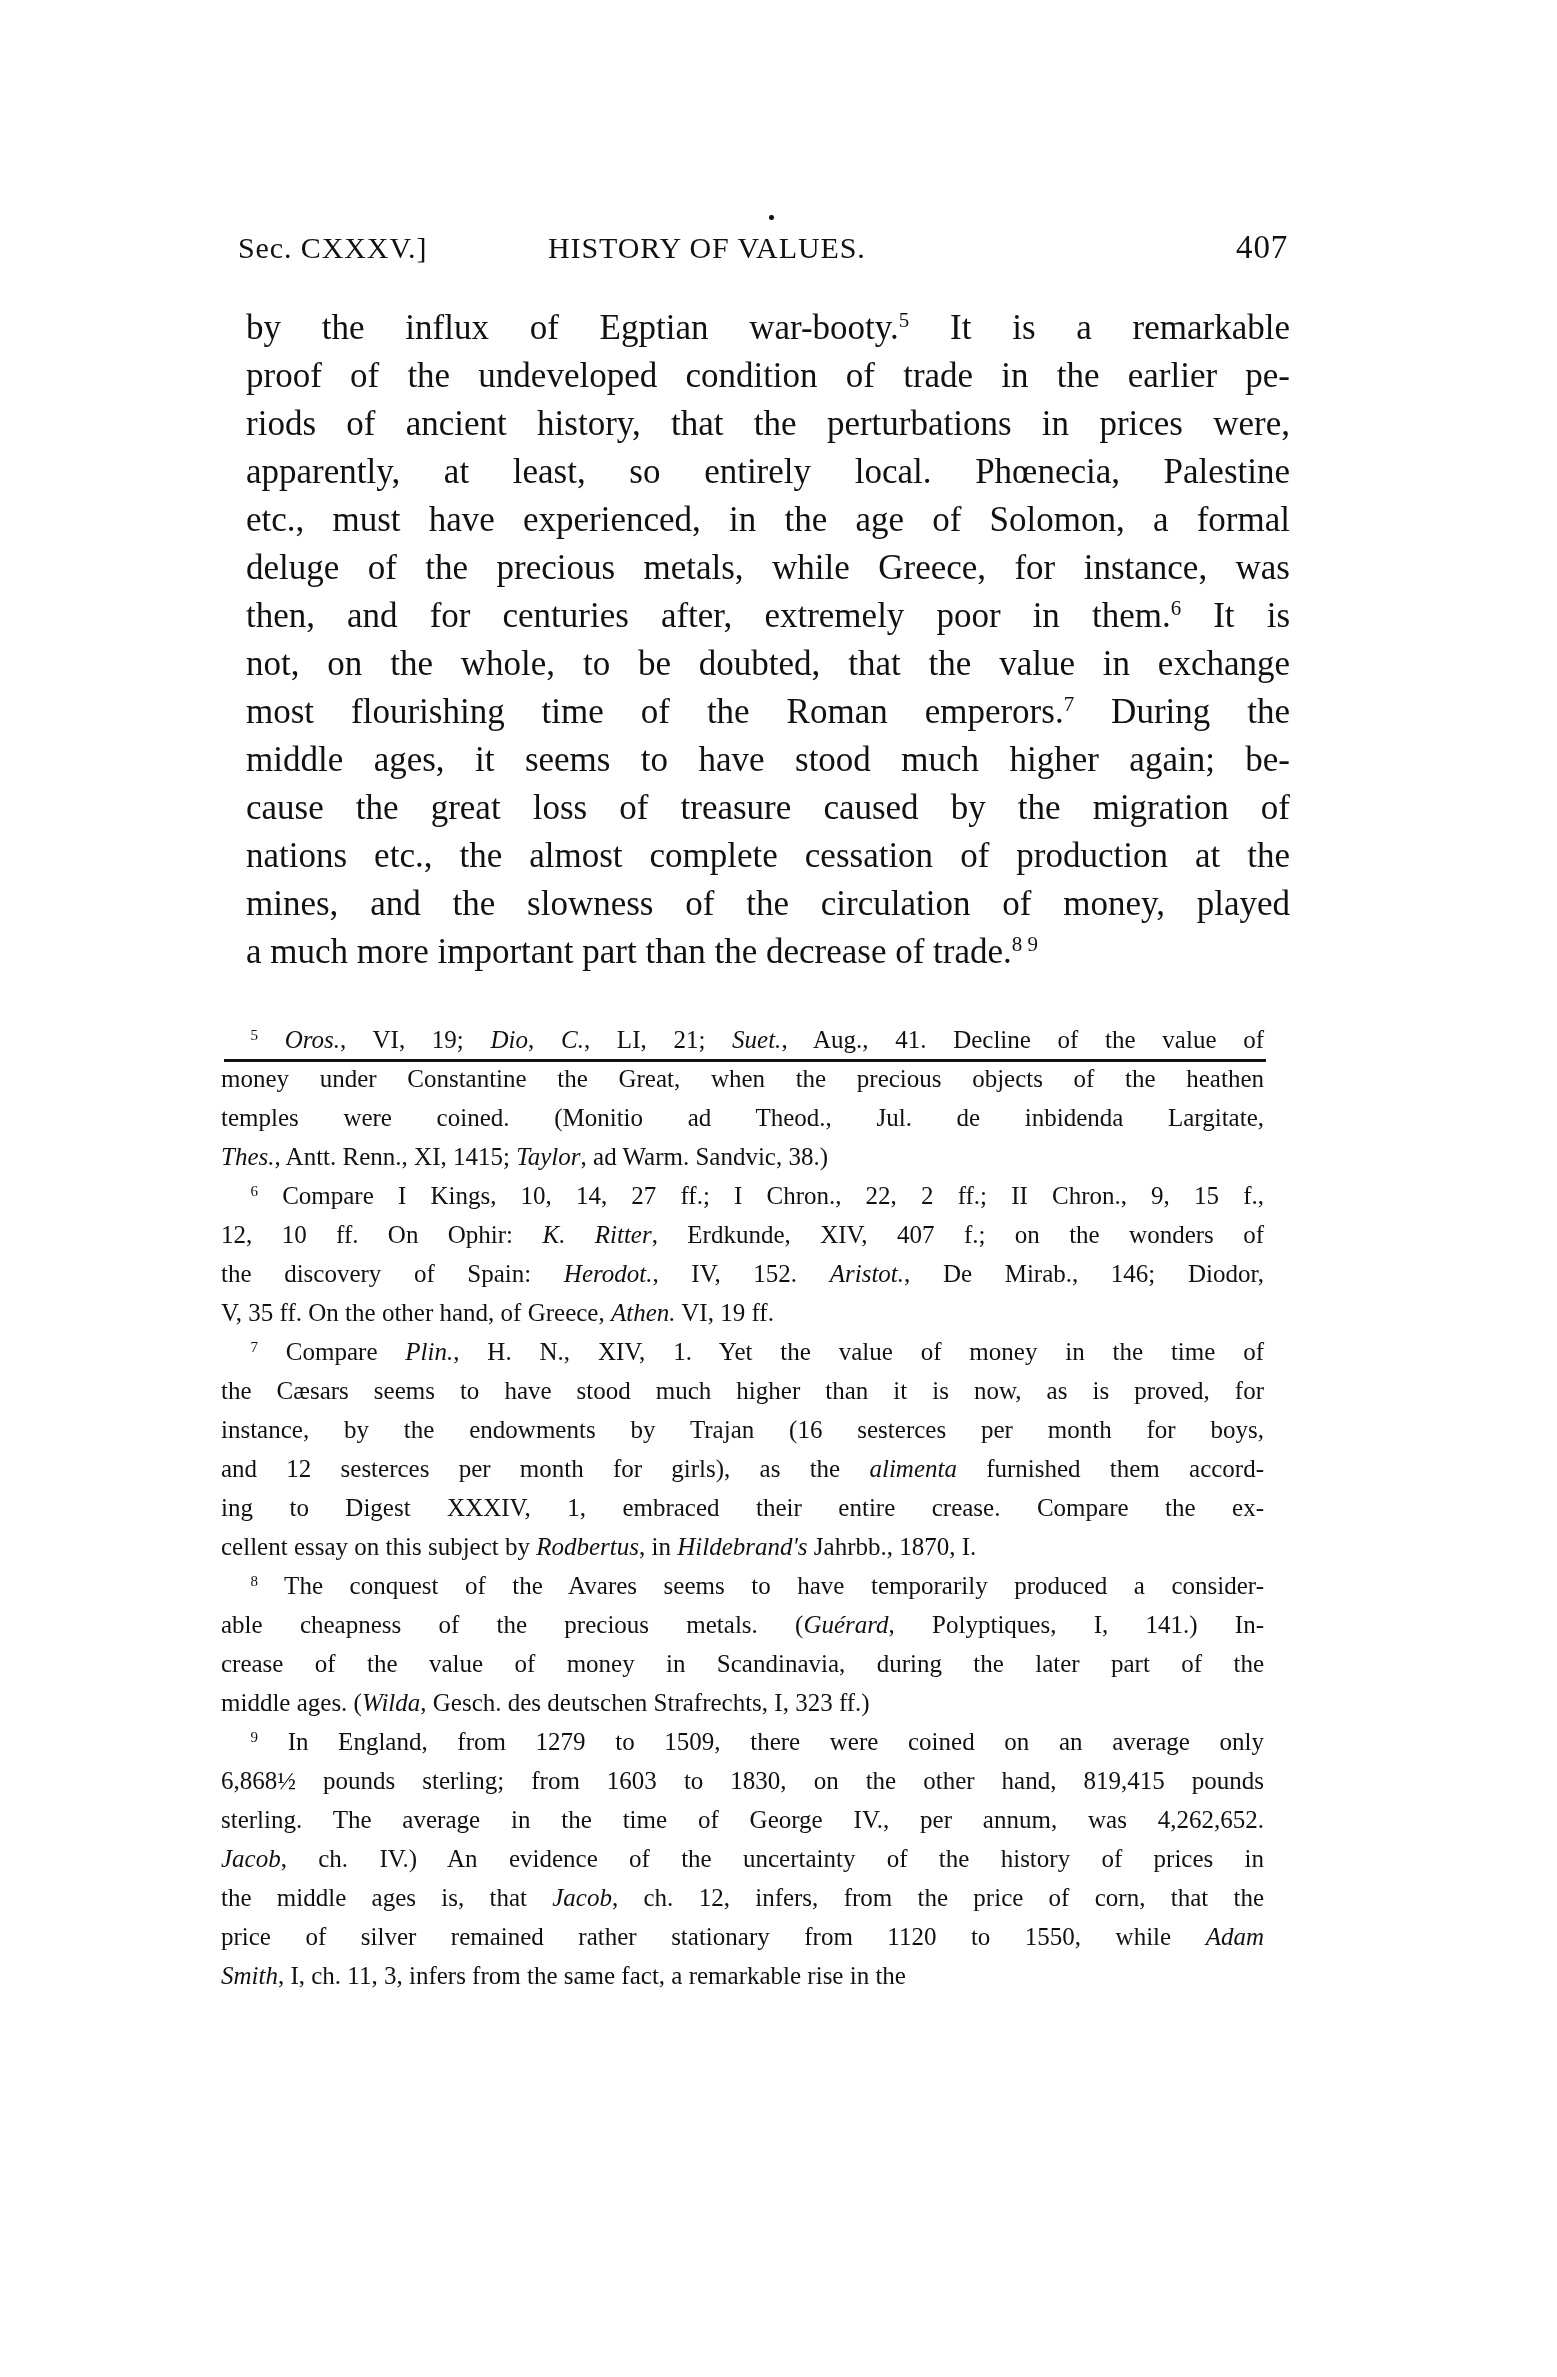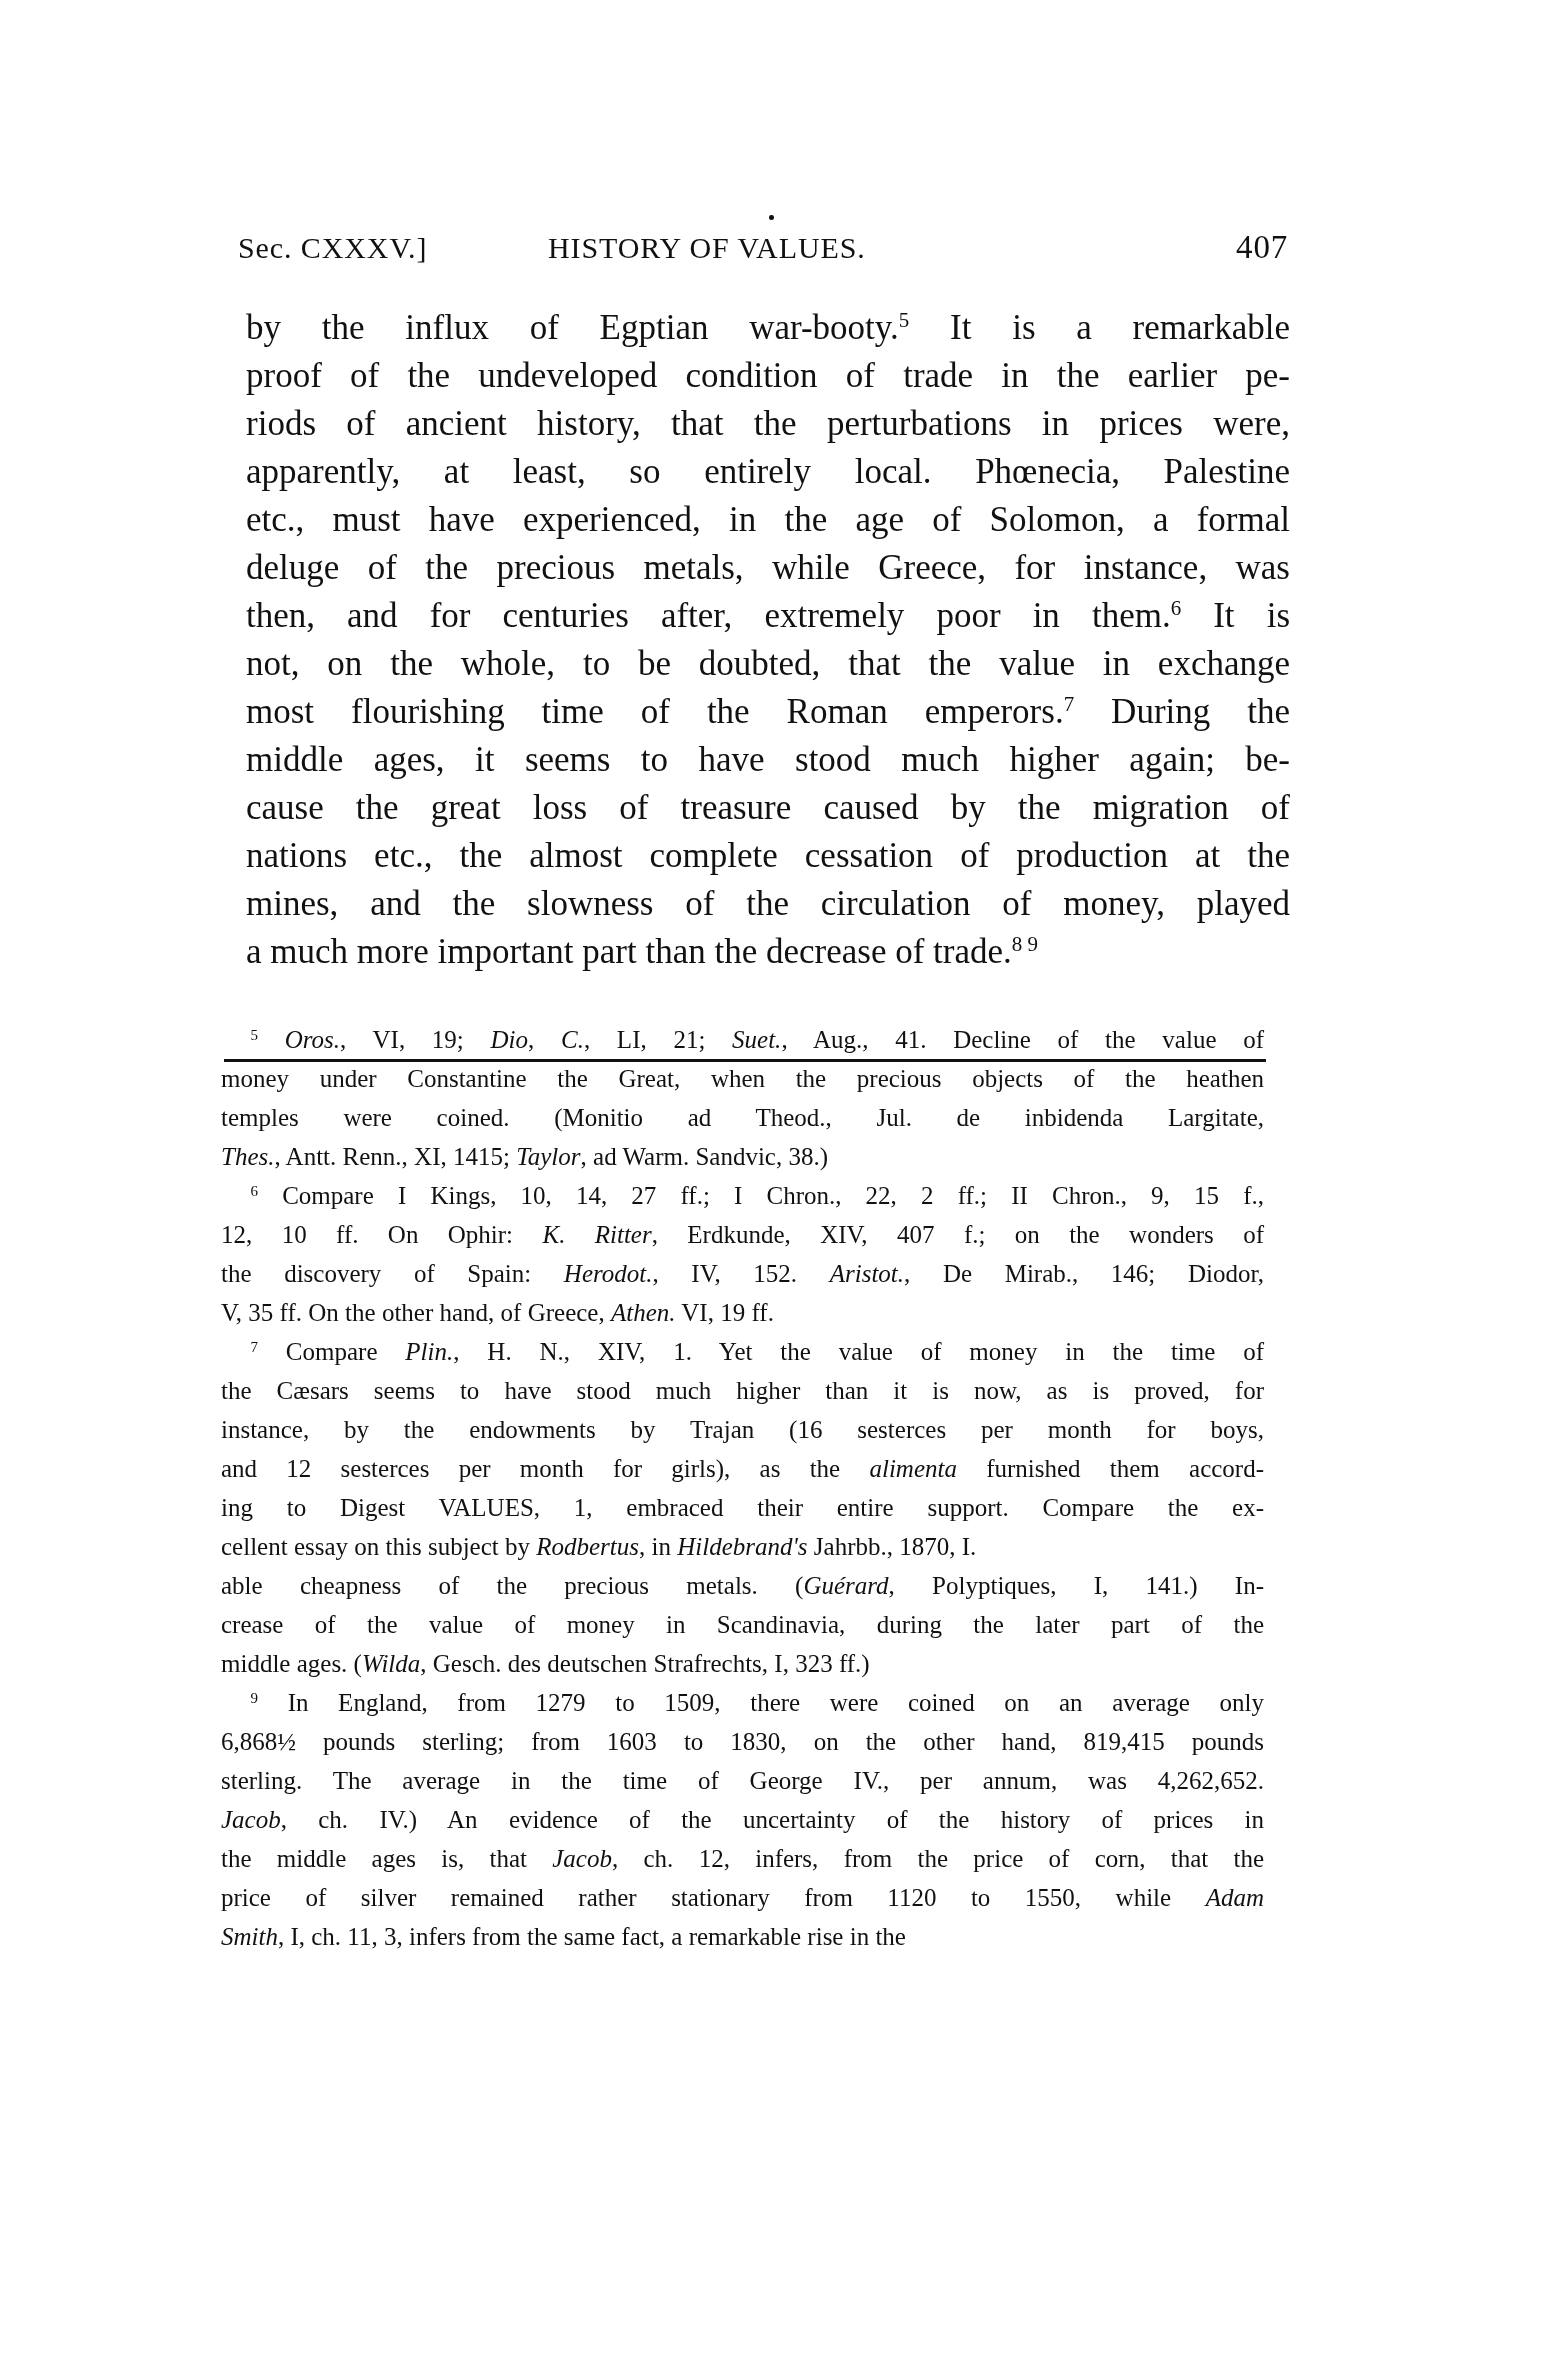--- a/index.html
+++ b/index.html
@@ -63,24 +63,25 @@
       <span class="fline first"><sup>6</sup> Compare I Kings, 10, 14, 27 ff.; I Chron., 22, 2 ff.; II Chron., 9, 15 f.,</span>
       <span class="fline">12, 10 ff. On Ophir: <i>K. Ritter</i>, Erdkunde, XIV, 407 f.; on the wonders of</span>
       <span class="fline">the discovery of Spain: <i>Herodot.</i>, IV, 152. <i>Aristot.</i>, De Mirab., 146; Diodor,</span>
       <span class="fline last">V, 35 ff. On the other hand, of Greece, <i>Athen.</i> VI, 19 ff.</span>
     </div>
     <div>
       <span class="fline first"><sup>7</sup> Compare <i>Plin.</i>, H. N., XIV, 1. Yet the value of money in the time of</span>
       <span class="fline">the Cæsars seems to have stood much higher than it is now, as is proved, for</span>
       <span class="fline">instance, by the endowments by Trajan (16 sesterces per month for boys,</span>
       <span class="fline">and 12 sesterces per month for girls), as the <i>alimenta</i> furnished them accord-</span>
-      <span class="fline">ing to Digest VALUES, 1, embraced their entire support. Compare the ex-</span>
+      <span class="fline">ing to Digest XXXIV, 1, embraced their entire crease. Compare the ex-</span>
       <span class="fline last">cellent essay on this subject by <i>Rodbertus</i>, in <i>Hildebrand's</i> Jahrbb., 1870, I.</span>
     </div>
     <div>
+      <span class="fline first"><sup>8</sup> The conquest of the Avares seems to have temporarily produced a consider-</span>
       <span class="fline">able cheapness of the precious metals. (<i>Guérard</i>, Polyptiques, I, 141.) In-</span>
       <span class="fline">crease of the value of money in Scandinavia, during the later part of the</span>
       <span class="fline last">middle ages. (<i>Wilda</i>, Gesch. des deutschen Strafrechts, I, 323 ff.)</span>
     </div>
     <div>
       <span class="fline first"><sup>9</sup> In England, from 1279 to 1509, there were coined on an average only</span>
       <span class="fline">6,868½ pounds sterling; from 1603 to 1830, on the other hand, 819,415 pounds</span>
       <span class="fline">sterling. The average in the time of George IV., per annum, was 4,262,652.</span>
       <span class="fline"><i>Jacob</i>, ch. IV.) An evidence of the uncertainty of the history of prices in</span>
       <span class="fline">the middle ages is, that <i>Jacob</i>, ch. 12, infers, from the price of corn, that the</span>

